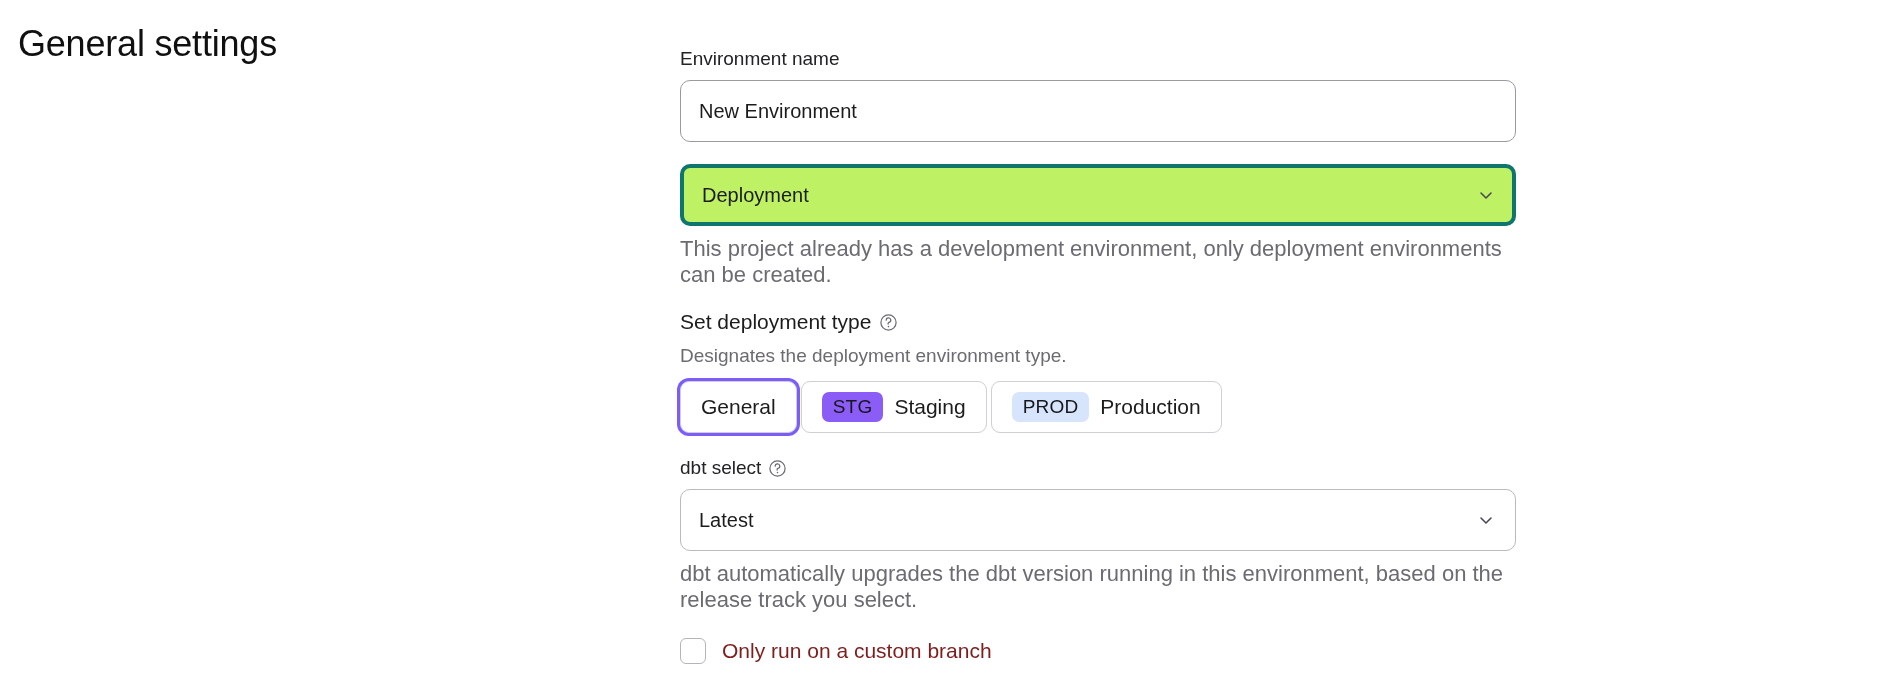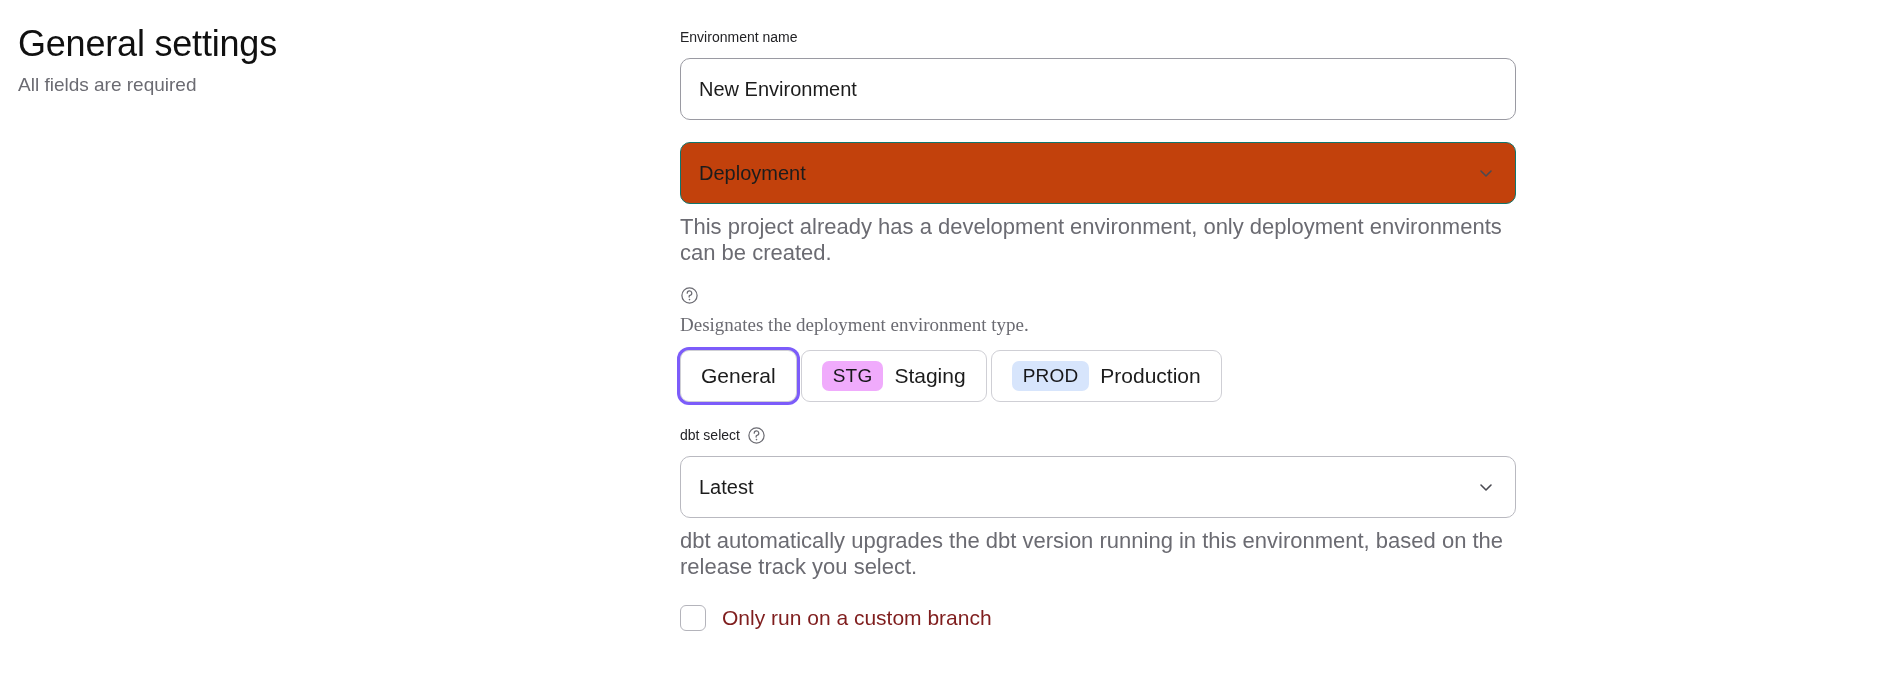--- a/index.html
+++ b/index.html
@@ -50,27 +50,28 @@
   
   .right-col {
     flex: 1 1 auto;
     padding-top: 24px;
     padding-right: 20px;
   }
 
   .field-block { margin-bottom: 0; }
 
   .field-label {
-    font-size: 14px;
+    font-size: 19px;
     line-height: 26px;
     color: #232326;
     margin-bottom: 8px;
     display: flex;
     align-items: center;
     gap: 7px;
+    margin-top: 22px;
   }
   .field-label.disabled { color: #a9a9b0; }
 
   .help-icon {
     display: inline-flex;
     align-items: center;
     justify-content: center;
     width: 19px;
     height: 19px;
     flex: 0 0 19px;
@@ -93,23 +94,23 @@
   }
   .text-input::placeholder { color: #9a9aa2; }
 
   .select-wrap {
     position: relative;
     width: 100%;
   }
   .select-box {
     width: 100%;
     height: 62px;
-    border: 1px solid #0f766e;
+    border: 4px solid #0f766e;
     border-radius: 10px;
-    background: #c2410c;
+    background: #bef264;
     display: flex;
     align-items: center;
     padding: 0 52px 0 18px;
     font-size: 20px;
     color: #1c1c1c;
     cursor: pointer;
   }
   .select-box.plain {
     background: #ffffff;
     border: 1px solid #b9b9c0;
@@ -142,21 +143,20 @@
     display: flex;
     align-items: center;
     gap: 8px;
   }
   .section-sub {
     font-size: 19px;
     line-height: 26px;
     color: #6b6b72;
     margin-top: 7px;
     margin-bottom: 12px;
-    font-family: Liberation Serif, serif;
   }
 
   .seg-row {
     display: flex;
     align-items: center;
     gap: 4px;
   }
   .seg-btn {
     height: 52px;
     border: 1px solid #cfcfd5;
@@ -179,21 +179,21 @@
     align-items: center;
     justify-content: center;
     height: 30px;
     padding: 0 11px;
     border-radius: 7px;
     font-size: 19px;
     font-weight: 400;
     color: #17171a;
     letter-spacing: 0.2px;
   }
-  .badge.stg { background: #f0abfc; }
+  .badge.stg { background: #8b5cf6; }
   .badge.prod { background: #d7e5fc; }
 
   .check-row {
     display: flex;
     align-items: center;
     gap: 16px;
     margin-top: 24px;
   }
   .checkbox {
     width: 26px;
@@ -211,21 +211,20 @@
     cursor: pointer;
   }
 </style>
 </head>
 <body>
 
 <div class="page">
 
   <div class="left-col">
     <h1 class="page-title">General settings</h1>
-    <p class="page-subtitle">All fields are required</p>
   </div>
 
   <div class="right-col">
 
     <div class="field-block">
       <div class="field-label">Environment name</div>
       <input class="text-input" type="text" value="New Environment" style="">
     </div>
 
     <div class="field-block" style="margin-top:22px;">
@@ -237,20 +236,21 @@
           <svg viewBox="0 0 16 16" width="16" height="16" fill="none" stroke="currentColor" stroke-width="1.6" stroke-linecap="round" stroke-linejoin="round">
             <polyline points="3,6 8,11 13,6"></polyline>
           </svg>
         </span>
       </div>
       <div class="helper-text">This project already has a development environment, only deployment environments can be created.</div>
     </div>
 
     <div class="field-block">
       <div class="section-heading">
+        <span>Set deployment type</span>
         <span class="help-icon">
           <svg viewBox="0 0 20 20" width="19" height="19" fill="none" stroke="currentColor" stroke-width="1.3">
             <circle cx="10" cy="10" r="8"></circle>
             <path d="M7.6 7.6a2.4 2.4 0 1 1 2.9 2.35c-.55.13-.9.6-.9 1.15v.5" stroke-linecap="round"></path>
             <circle cx="10" cy="14.3" r="0.85" fill="currentColor" stroke="none"></circle>
           </svg>
         </span>
       </div>
       <div class="section-sub">Designates the deployment environment type.</div>
 

